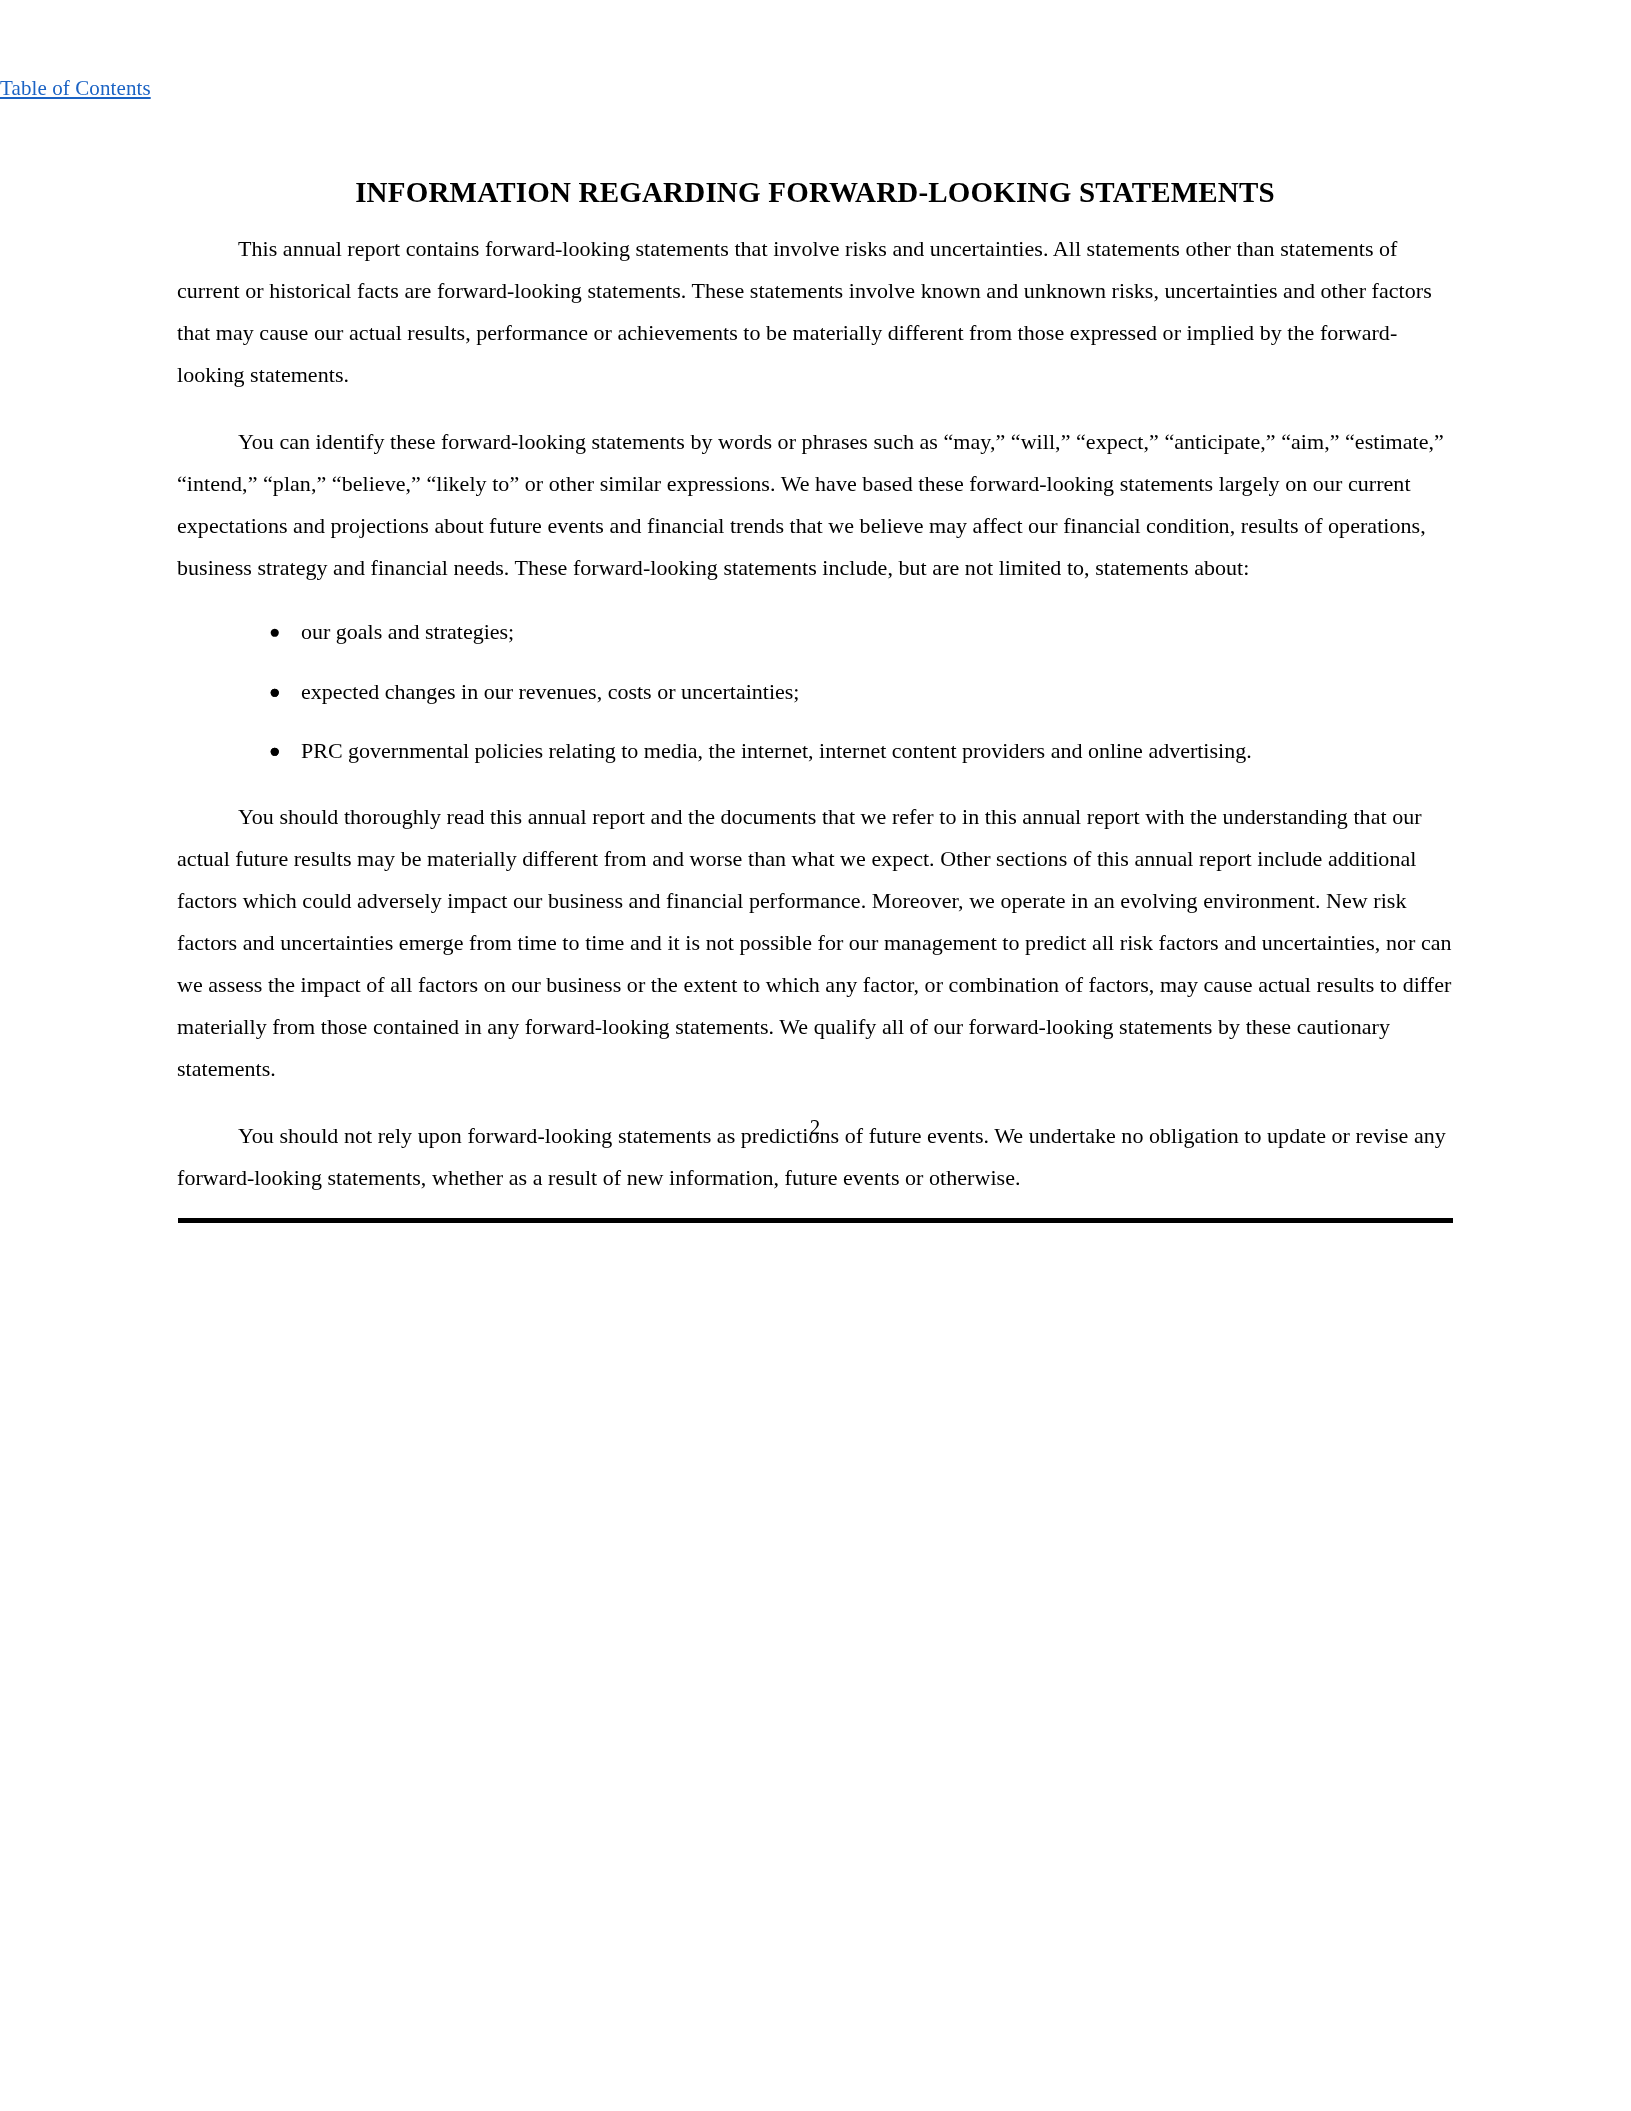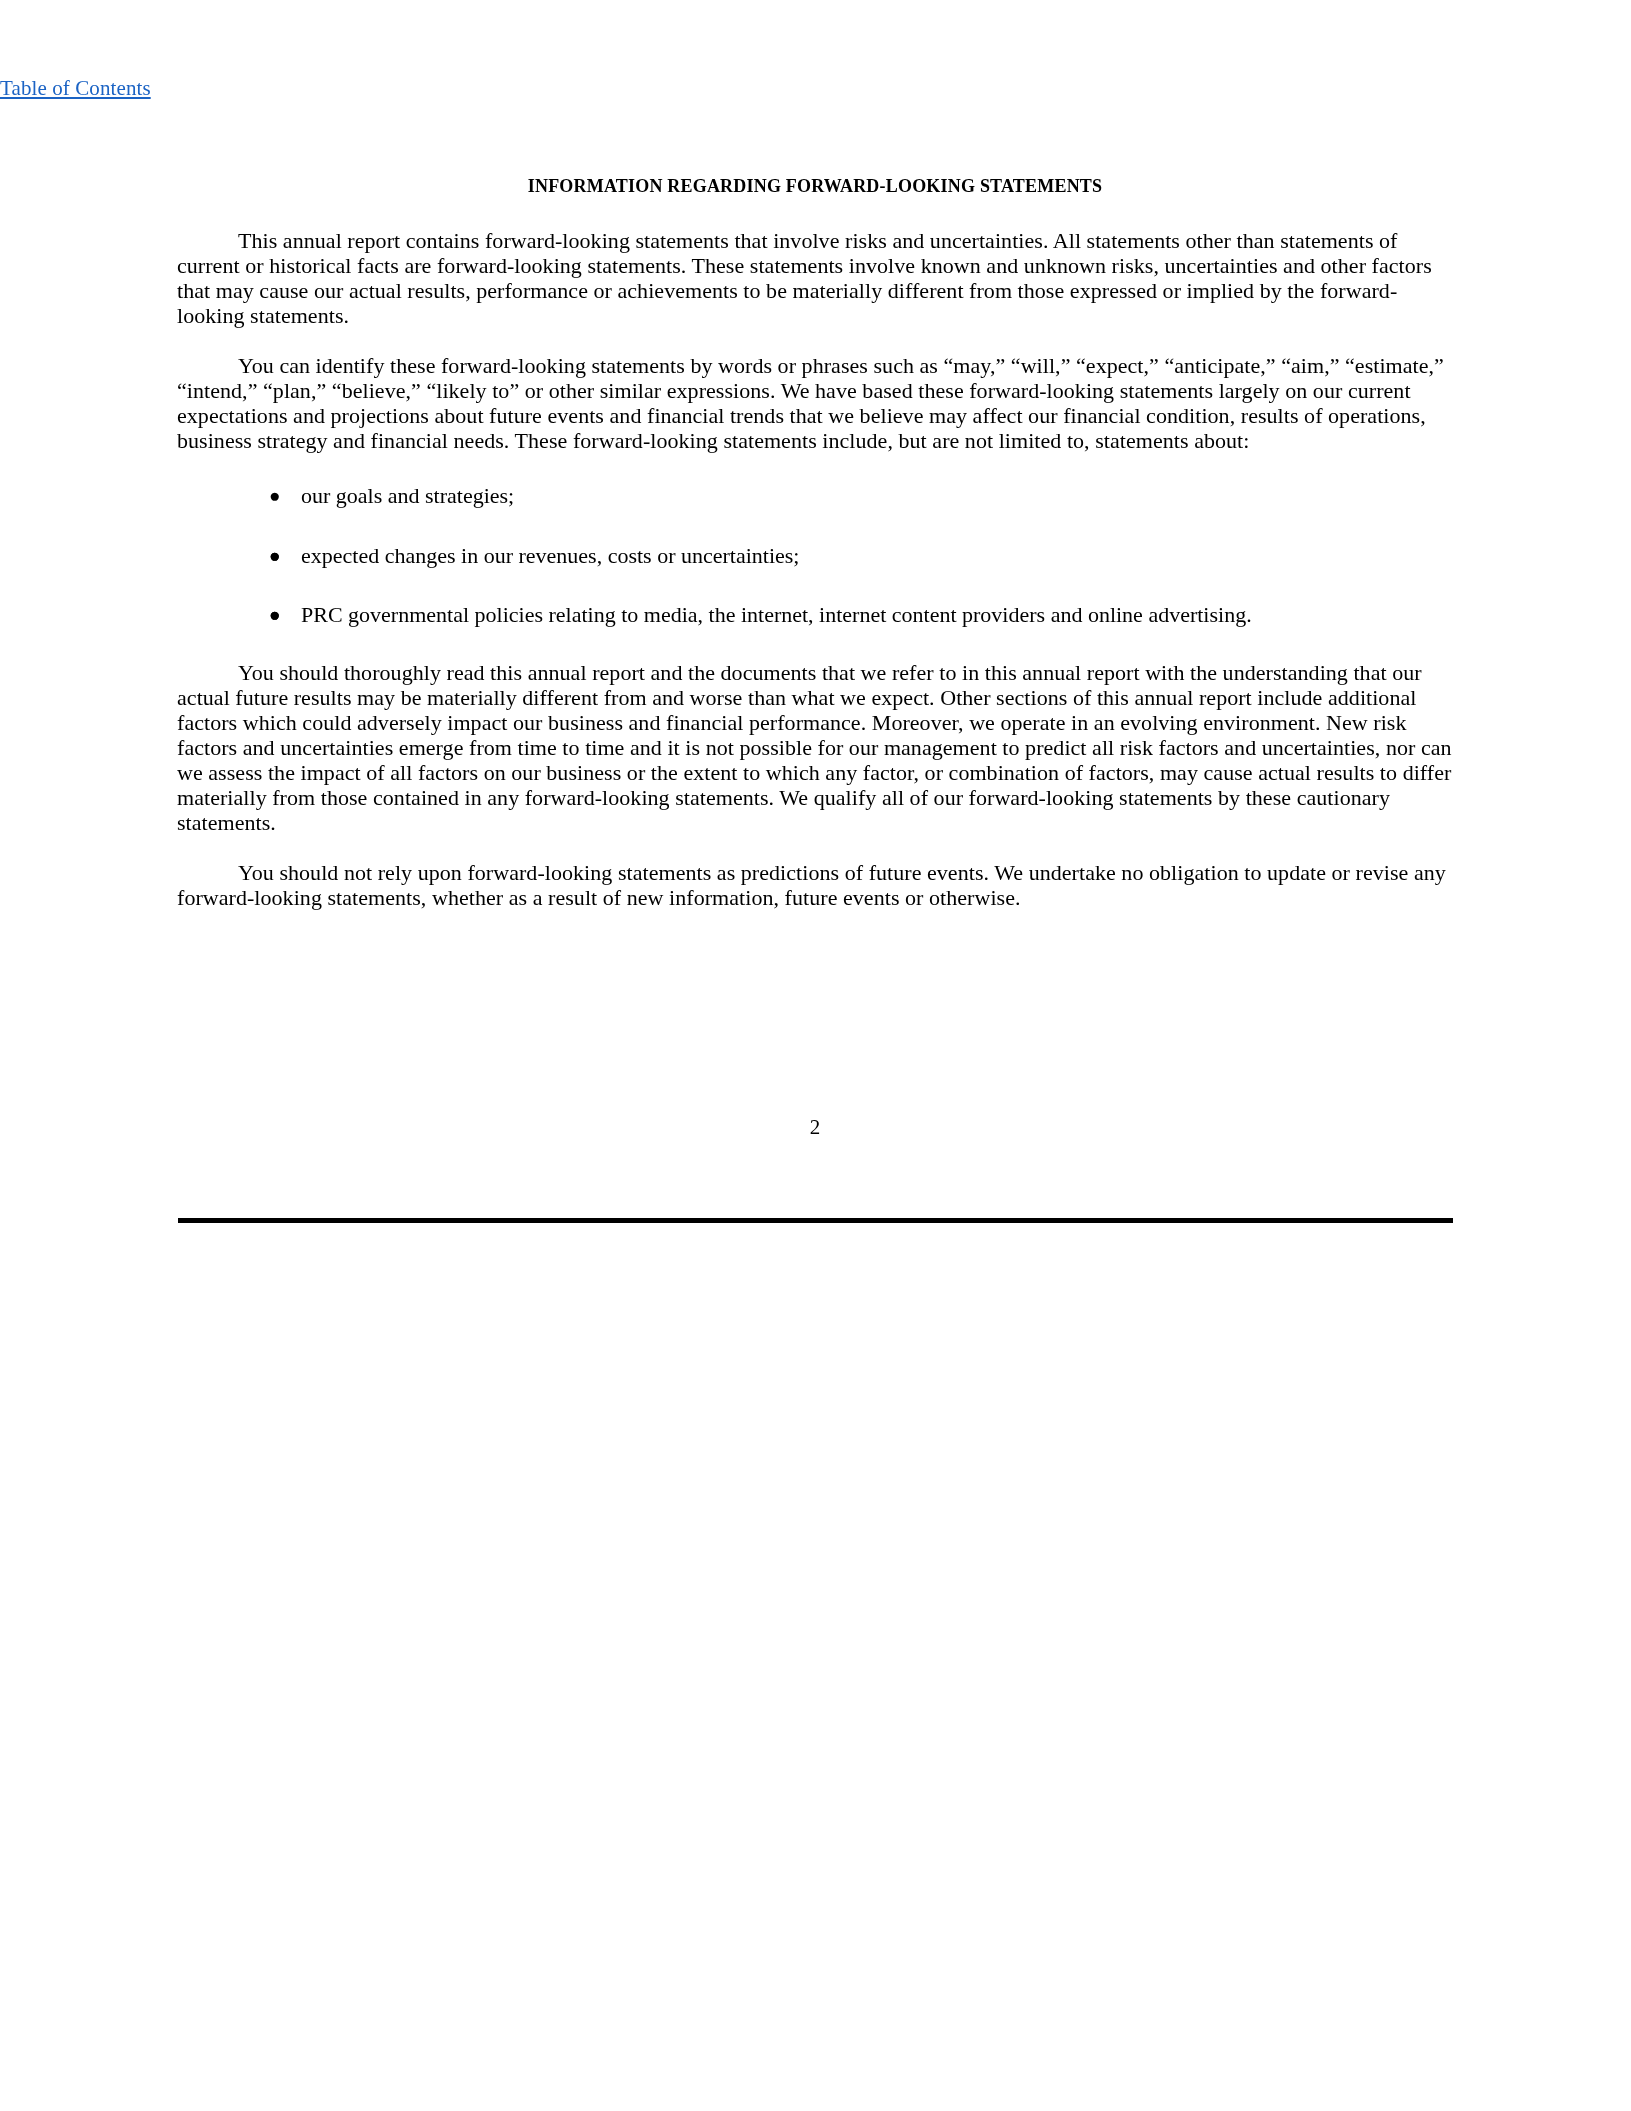--- a/index.html
+++ b/index.html
@@ -40,34 +40,34 @@
     color: #1b63c4;
     text-decoration: underline;
     letter-spacing: 0.1px;
   }
   .doc-title {
     position: absolute;
     left: 0;
     top: 176px;
     width: 1276px;
     text-align: center;
-    font-size: 18px;
+    font-size: 29px;
     font-weight: bold;
     letter-spacing: 0.2px;
   }
   .body-block {
     position: absolute;
     left: 0;
     top: 228px;
     width: 1276px;
   }
   p.para {
     margin: 0 0 25px 0;
     font-size: 22px;
-    line-height: 25px;
+    line-height: 42px;
     text-indent: 61px;
     text-align: left;
     letter-spacing: 0.05px;
   }
   p.para.tight {
     margin-bottom: 28px;
   }
   ul.bullets {
     list-style: none;
     margin: 0 0 0 0;

